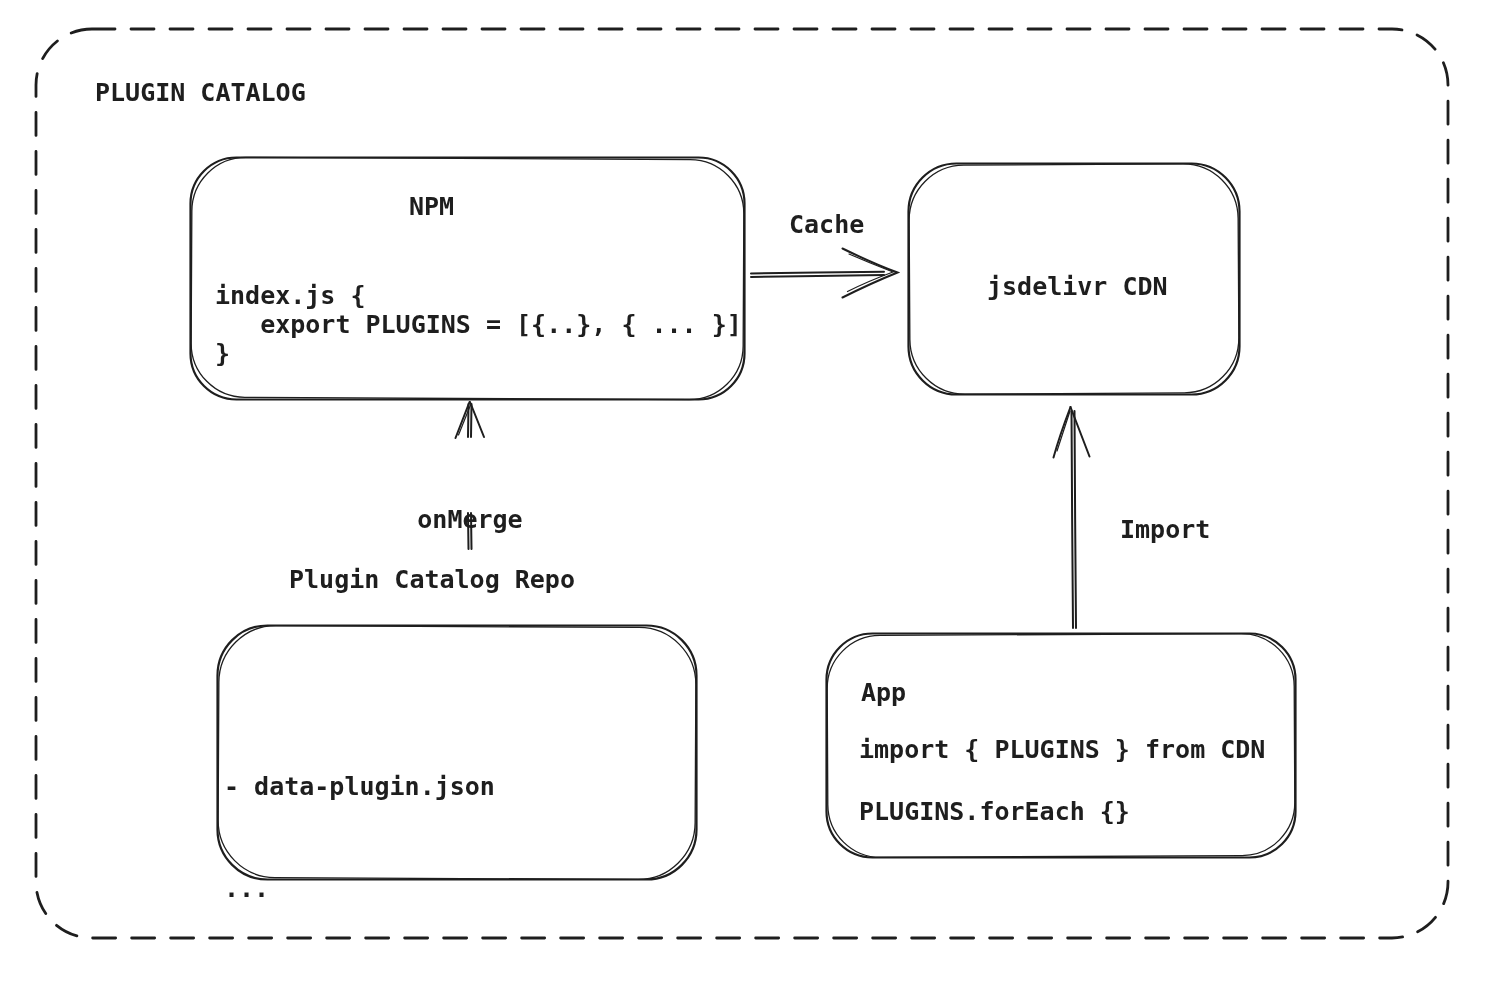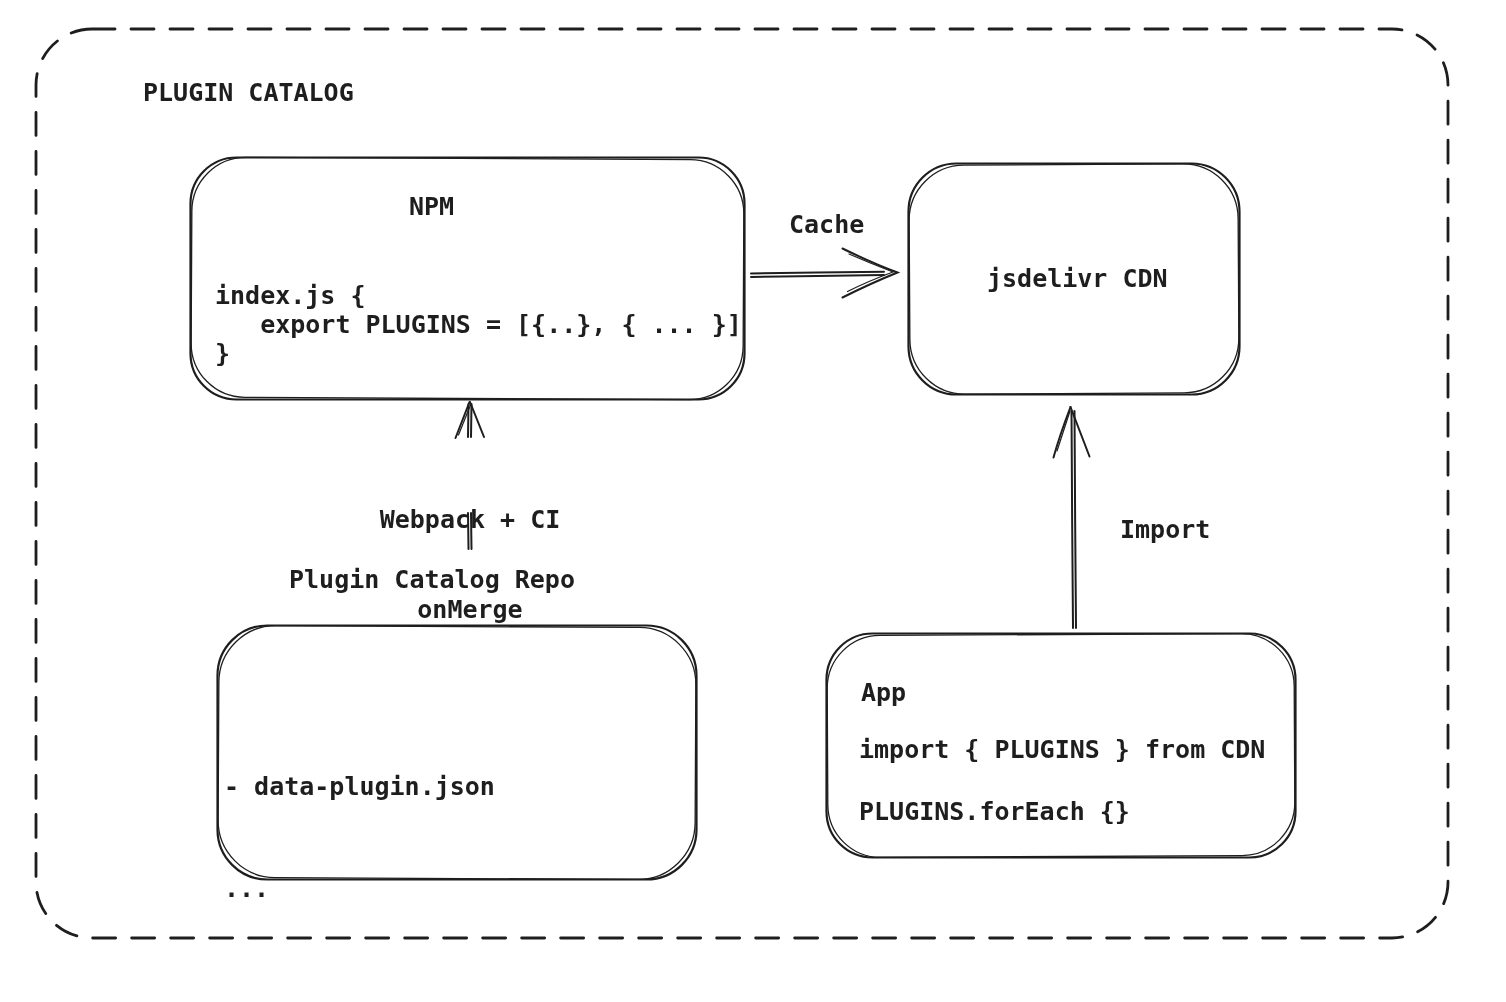--- a/index.html
+++ b/index.html
@@ -91,34 +91,33 @@
 
     <g>
       <path d="M1071.5 411 C1071.8 483, 1072.4 556, 1073 628"></path>
       <path d="M1074.5 411 C1074.8 483, 1075.4 556, 1076 628"></path>
       <path d="M1070.5 407 C1064 424, 1058 441, 1053.5 457.5"></path>
       <path d="M1070.5 407 C1077 424, 1083.5 440.5, 1089.5 456.5"></path>
       <path d="M1070 411 L1057 451" stroke-width="1.2"></path>
     </g>
   </svg>
 
-  <div class="t" style="left:95px; top:78px;margin-left:48px;">PLUGIN CATALOG</div>
+  <div class="t" style="left:95px; top:78px;">PLUGIN CATALOG</div>
 
   <div class="t" style="left:409px; top:192px;text-align:center;">NPM</div>
 
   <div class="t code" style="left:215px; top:252px;">index.js {
    export PLUGINS = [{..}, { ... }]
 }</div>
 
   <div class="t" style="left:789px; top:210px;">Cache</div>
 
-  <div class="t" style="left:987px; top:264px;">jsdelivr CDN</div>
+  <div class="t" style="left:987px; top:272px;">jsdelivr CDN</div>
 
   <div class="t center" style="left:334px; top:445px; width:272px;">
-    <div>Webpack + CI</div>
     <div>onMerge</div>
   </div>
 
   <div class="t" style="left:289px; top:565px;">Plugin Catalog Repo</div>
 
   <div class="t files" style="left:224px; top:702px;">
     <div>- data-plugin.json</div>
     <div>...</div>
   </div>
 

